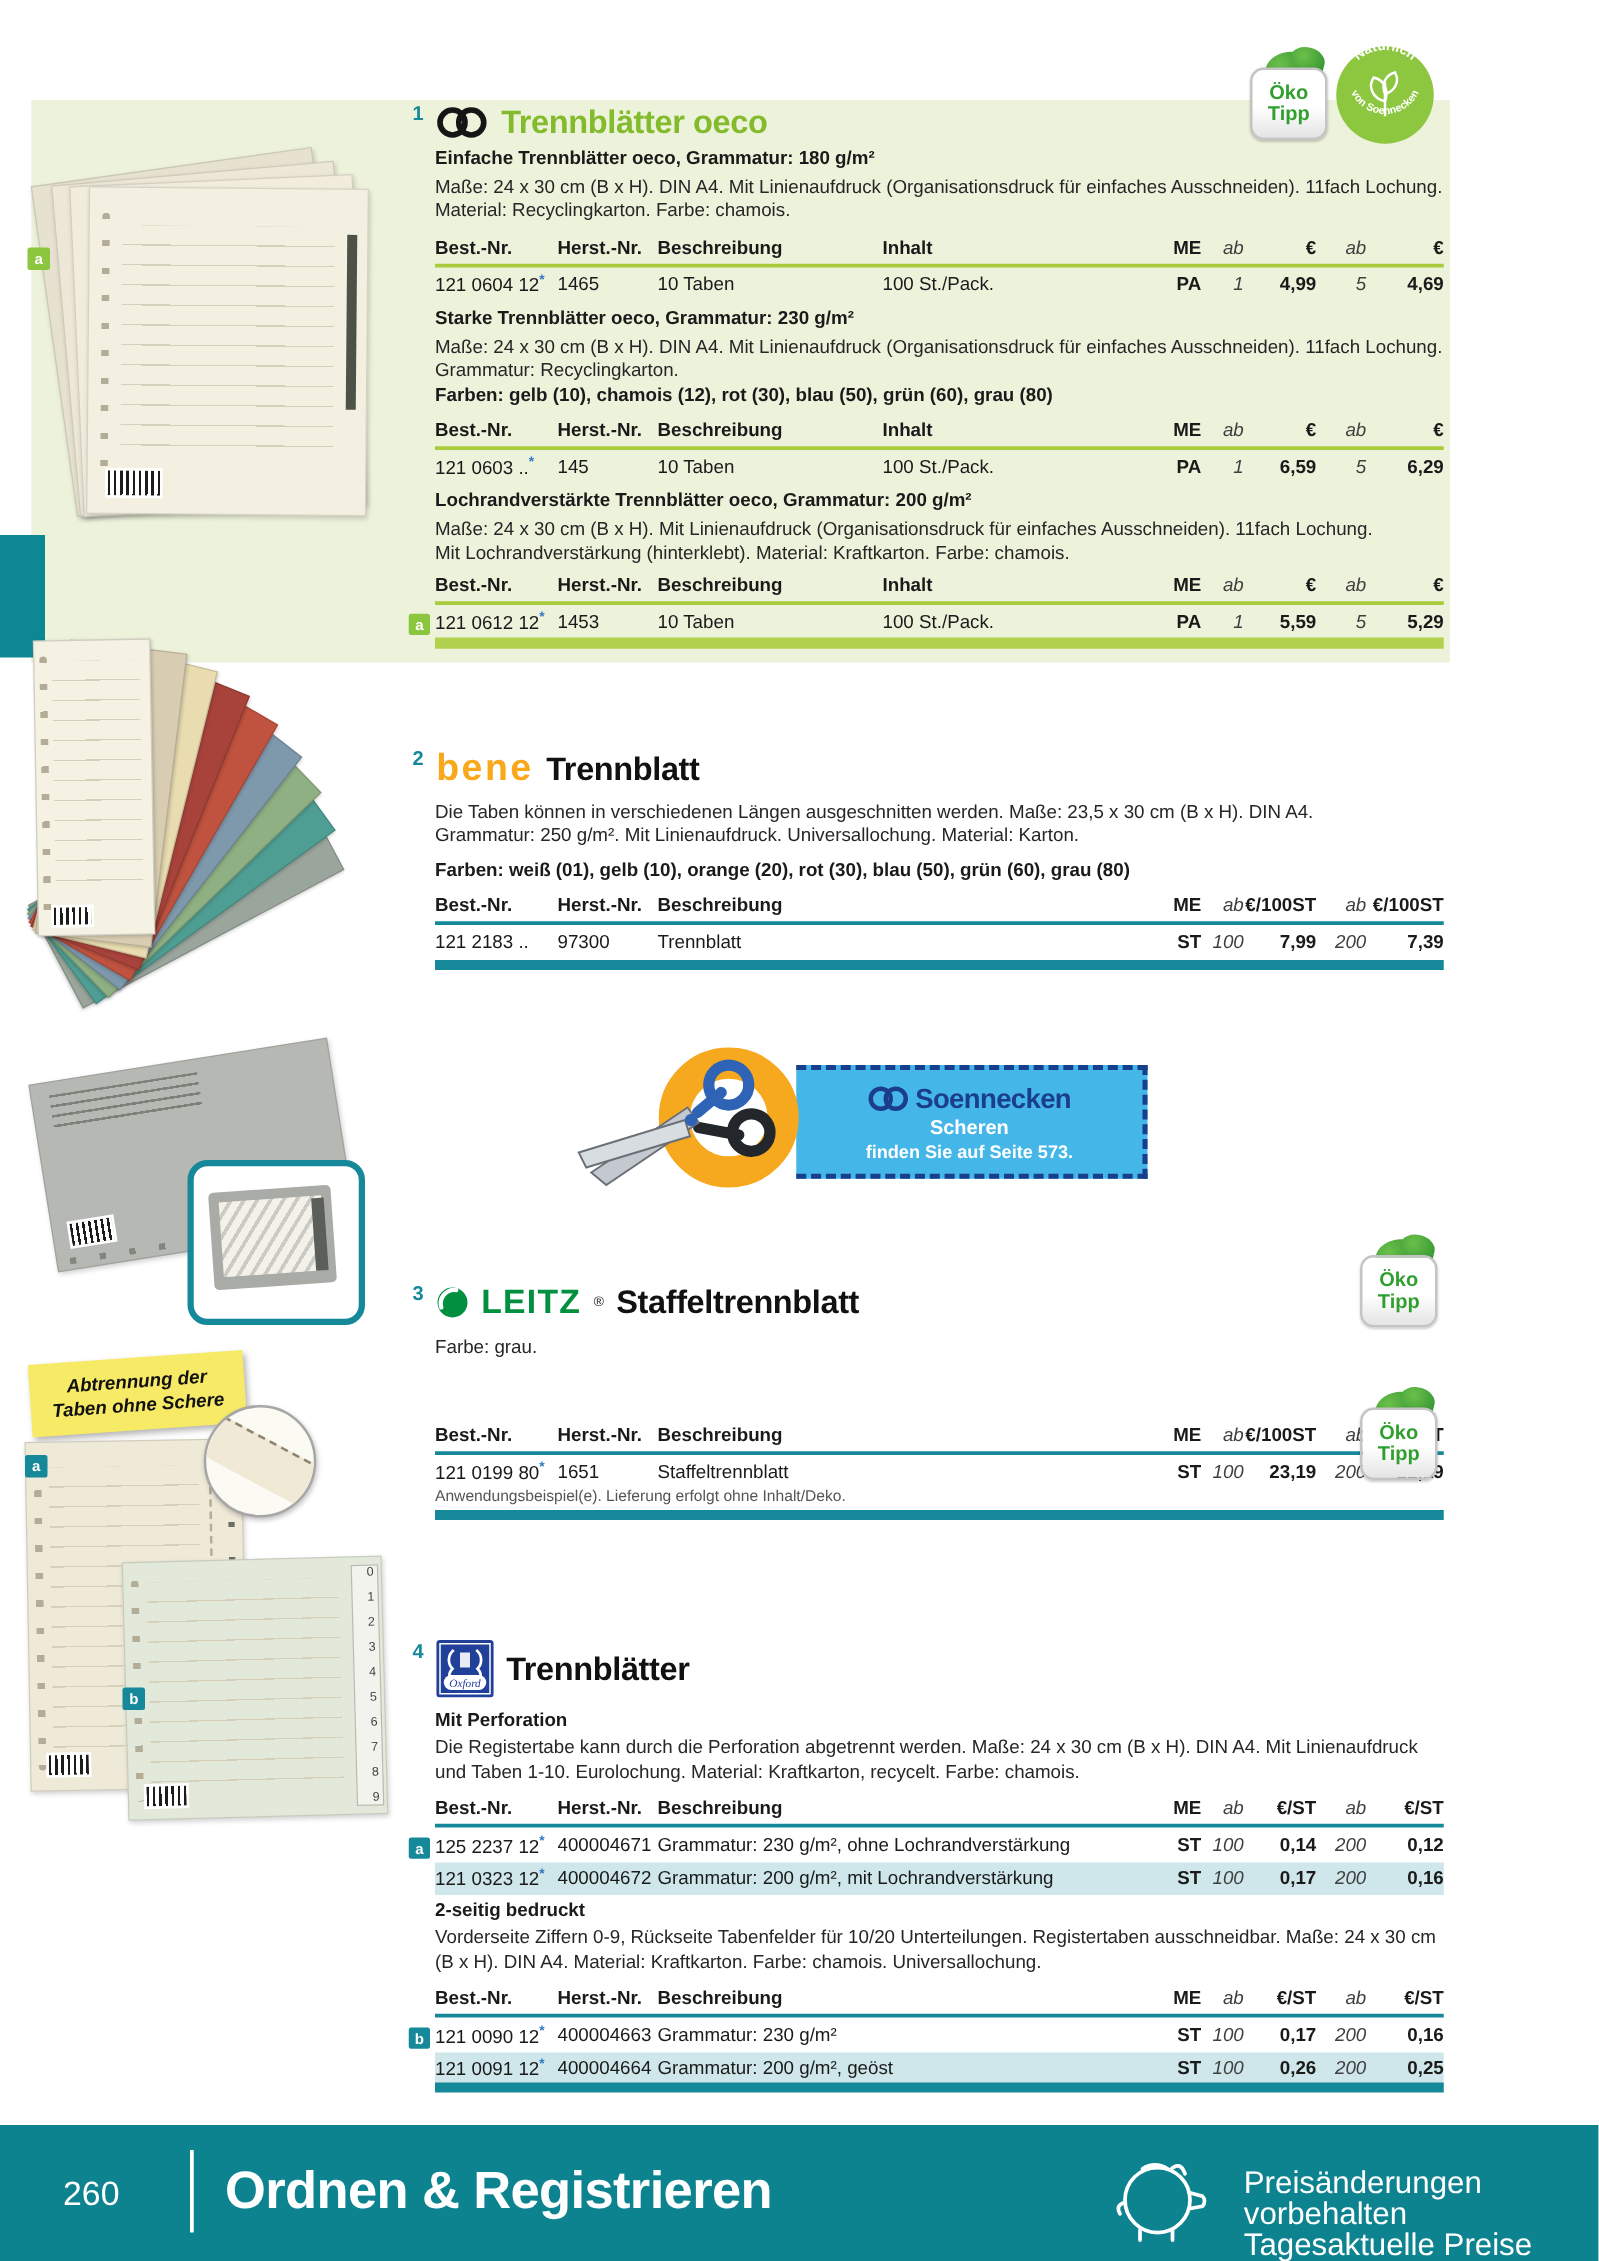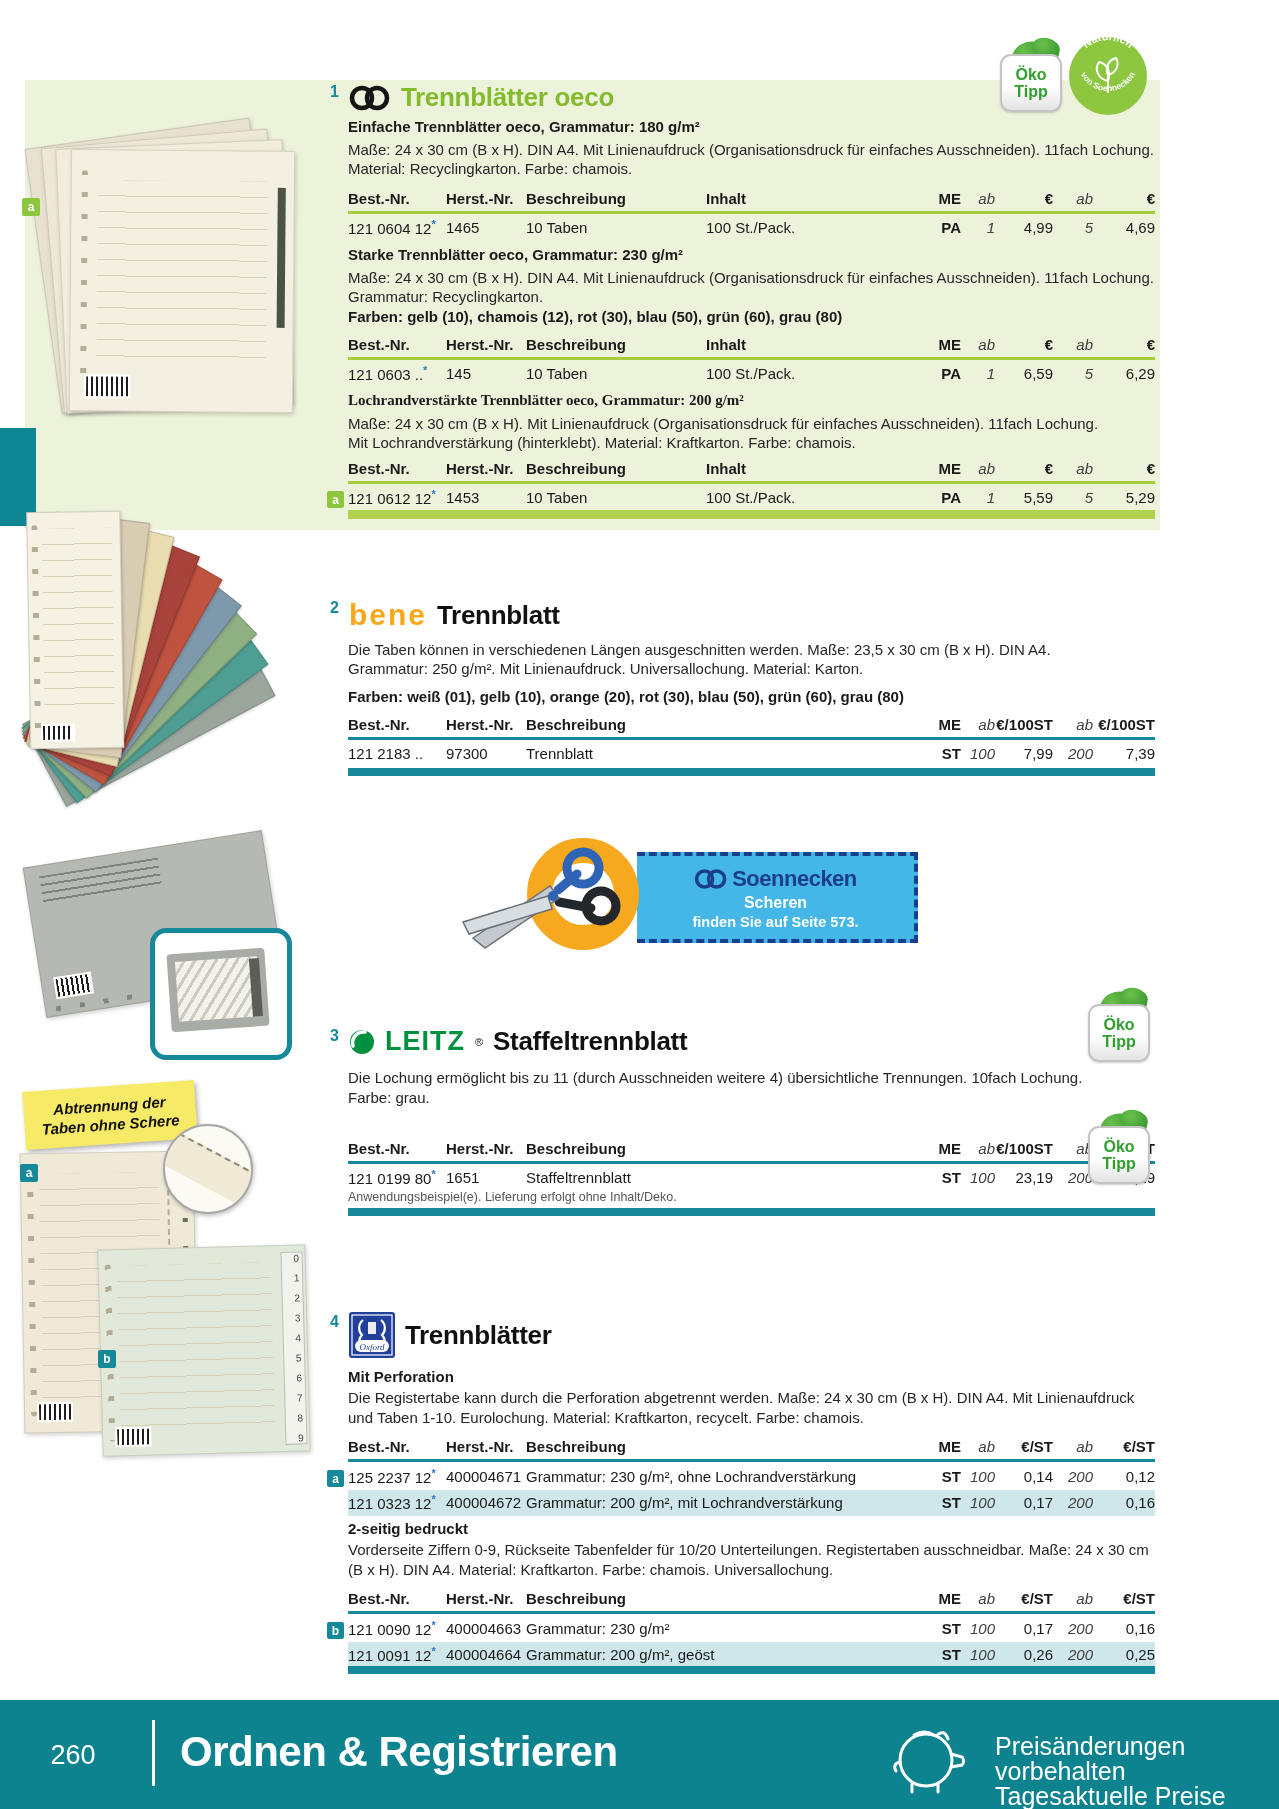--- a/index.html
+++ b/index.html
@@ -31,21 +31,21 @@
   .rh26 .trow{height:26px;}
   .g9{grid-template-columns:98px 80px 180px 177px 78px 34px 58px 40px 62px;}
   .g8{grid-template-columns:98px 80px 357px 78px 34px 58px 40px 62px;}
   .thead span{font-weight:bold;}
   .thead .cab{font-weight:normal;}
   .rule{height:2.5px;background:#15889a;margin:1px 0 2px 0;}
   .rule.green{background:#a9cc3d;}
   .cb{position:relative;}
   .cme{font-weight:bold;text-align:right;}
   .cab{font-style:italic;text-align:right;color:#3f3f3f;}
-  .cp{font-weight:normal;text-align:right;}
+  .cp{font-weight:bold;text-align:right;}
   .hl{background:#cfe7ea;}
   .star{color:#2e75c3;font-size:11px;font-weight:bold;}
   .star:empty{display:none;}
   .rowbadge{position:absolute;left:-21px;top:3px;width:17px;height:17px;border-radius:2px;
             color:#fff;font-size:12px;font-weight:bold;font-style:normal;
             display:flex;align-items:center;justify-content:center;}
   .rowbadge:empty{display:none;}
   .bgreen{background:#8cc63e;}
   .bteal{background:#15889a;}
   .bar{height:8px;background:#15889a;}
@@ -211,21 +211,21 @@
         <span>10 Taben</span>
         <span>100 St./Pack.</span>
       <span class="cme">PA</span>
         <span class="cab">1</span>
         <span class="cp">6,59</span>
         <span class="cab">5</span>
         <span class="cp">6,29</span>
     </div>
   </div>
 
-  <div class="abs subt" style="left:348px;top:392px;font-family:Liberation Serif, serif;">Lochrandverstärkte Trennblätter oeco, Grammatur: 200 g/m²</div>
+  <div class="abs subt" style="left:348px;top:392px;">Lochrandverstärkte Trennblätter oeco, Grammatur: 200 g/m²</div>
   <div class="abs desc" style="left:348px;top:414px;">
     <div>Maße: 24 x 30 cm (B x H). Mit Linienaufdruck (Organisationsdruck für einfaches Ausschneiden). 11fach Lochung.</div>
     <div>Mit Lochrandverstärkung (hinterklebt). Material: Kraftkarton. Farbe: chamois.</div>
   </div>
   <div class="abs tbl" style="left:348px;top:456px;">
     <div class="trow g9 thead">
       <span>Best.-Nr.</span>
         <span>Herst.-Nr.</span>
         <span>Beschreibung</span>
         <span>Inhalt</span>
@@ -341,21 +341,20 @@
     <span class="sec-num">3</span>
     <svg width="26" height="27" viewBox="0 0 26 27">
       <circle cx="13" cy="14" r="12" fill="#00903f"></circle>
       <path d="M4,18 A11,11 0 0 1 16,4" stroke="#fff" stroke-width="3.5" fill="none" stroke-linecap="round"></path>
     </svg>
     <span class="leitz">LEITZ</span>
     <span class="reg">®</span>
     <span class="sec-title">Staffeltrennblatt</span>
   </div>
   <div class="abs desc desc20" style="left:348px;top:1068px;">
-    <div>Die Lochung ermöglicht bis zu 11 (durch Ausschneiden weitere 4) übersichtliche Trennungen. 10fach Lochung.</div>
     <div>Farbe: grau.</div>
   </div>
   <div class="abs tbl" style="left:348px;top:1136px;">
     <div class="trow g8 thead">
       <span>Best.-Nr.</span>
         <span>Herst.-Nr.</span>
         <span>Beschreibung</span>
       <span class="cme">ME</span>
         <span class="cab">ab</span>
         <span class="cp">€/100ST</span>

